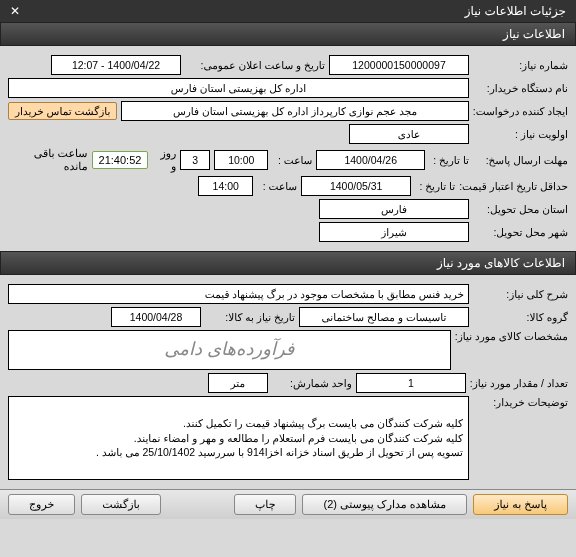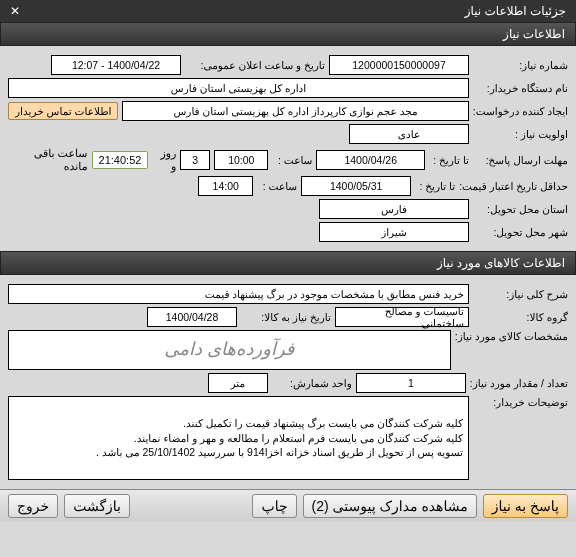--- a/index.html
+++ b/index.html
@@ -44,21 +44,21 @@
   font-size:10.5px; line-height:1.4; min-height:34px; flex:1;
 }
 
 .footer {
   background: linear-gradient(#e8e8e8,#cfcfcf);
   border-top:1px solid #888; padding:4px 8px;
   display:flex; gap:6px; align-items:center;
 }
 .btn {
   background: linear-gradient(#f8f8f8,#ddd); border:1px solid #888;
-  border-radius:3px; padding:3px 8px; font-size:14px; cursor:pointer;
+  border-radius:3px; padding:3px 20px; font-size:11px; cursor:pointer;
 }
 .btn-primary { background: linear-gradient(#ffe9c6,#f8c97a); border-color:#c08a30; }
 
 .spacer { flex:1; }
 
 .close-x { cursor:pointer; }
 </style>
 </head>
 <body>
 
@@ -81,21 +81,21 @@
     </div>
 
     <div class="row">
       <span class="label">نام دستگاه خریدار:</span>
       <span class="field" style="flex:1">اداره کل بهزیستی استان فارس</span>
     </div>
 
     <div class="row">
       <span class="label">ایجاد کننده درخواست:</span>
       <span class="field" style="flex:1">مجد عجم نوازی کارپرداز اداره کل بهزیستی استان فارس</span>
-      <span class="badge">اطلاعات تماس خریدار</span>
+      <span class="badge">بازگشت تماس خریدار</span>
     </div>
 
     <div class="row">
       <span class="label">اولویت نیاز :</span>
       <span class="field" style="width:120px">عادی</span>
     </div>
 
     <div class="row">
       <span class="label">مهلت ارسال پاسخ:</span>
       <span class="label-sm">تا تاریخ :</span>
@@ -132,21 +132,21 @@
 
   <div class="content">
 
     <div class="row">
       <span class="label">شرح کلی نیاز:</span>
       <span class="field" style="flex:1;justify-content:flex-start">خرید فنس مطابق با مشخصات موجود در برگ پیشنهاد قیمت</span>
     </div>
 
     <div class="row">
       <span class="label">گروه کالا:</span>
-      <span class="field" style="width:134px">تاسیسات و مصالح ساختمانی</span>
+      <span class="field" style="width:170px">تاسیسات و مصالح ساختمانی</span>
       <span class="label-sm" style="min-width:90px">تاریخ نیاز به کالا:</span>
       <span class="field" style="width:90px">1400/04/28</span>
     </div>
 
     <div class="row" style="align-items:flex-start">
       <span class="label">مشخصات کالای مورد نیاز:</span>
       <div class="multiline" style="height:38px;font-style:italic;color:#888;font-size:18px;display:flex;align-items:center;justify-content:center">فرآورده‌های دامی</div>
     </div>
 
     <div class="row">

